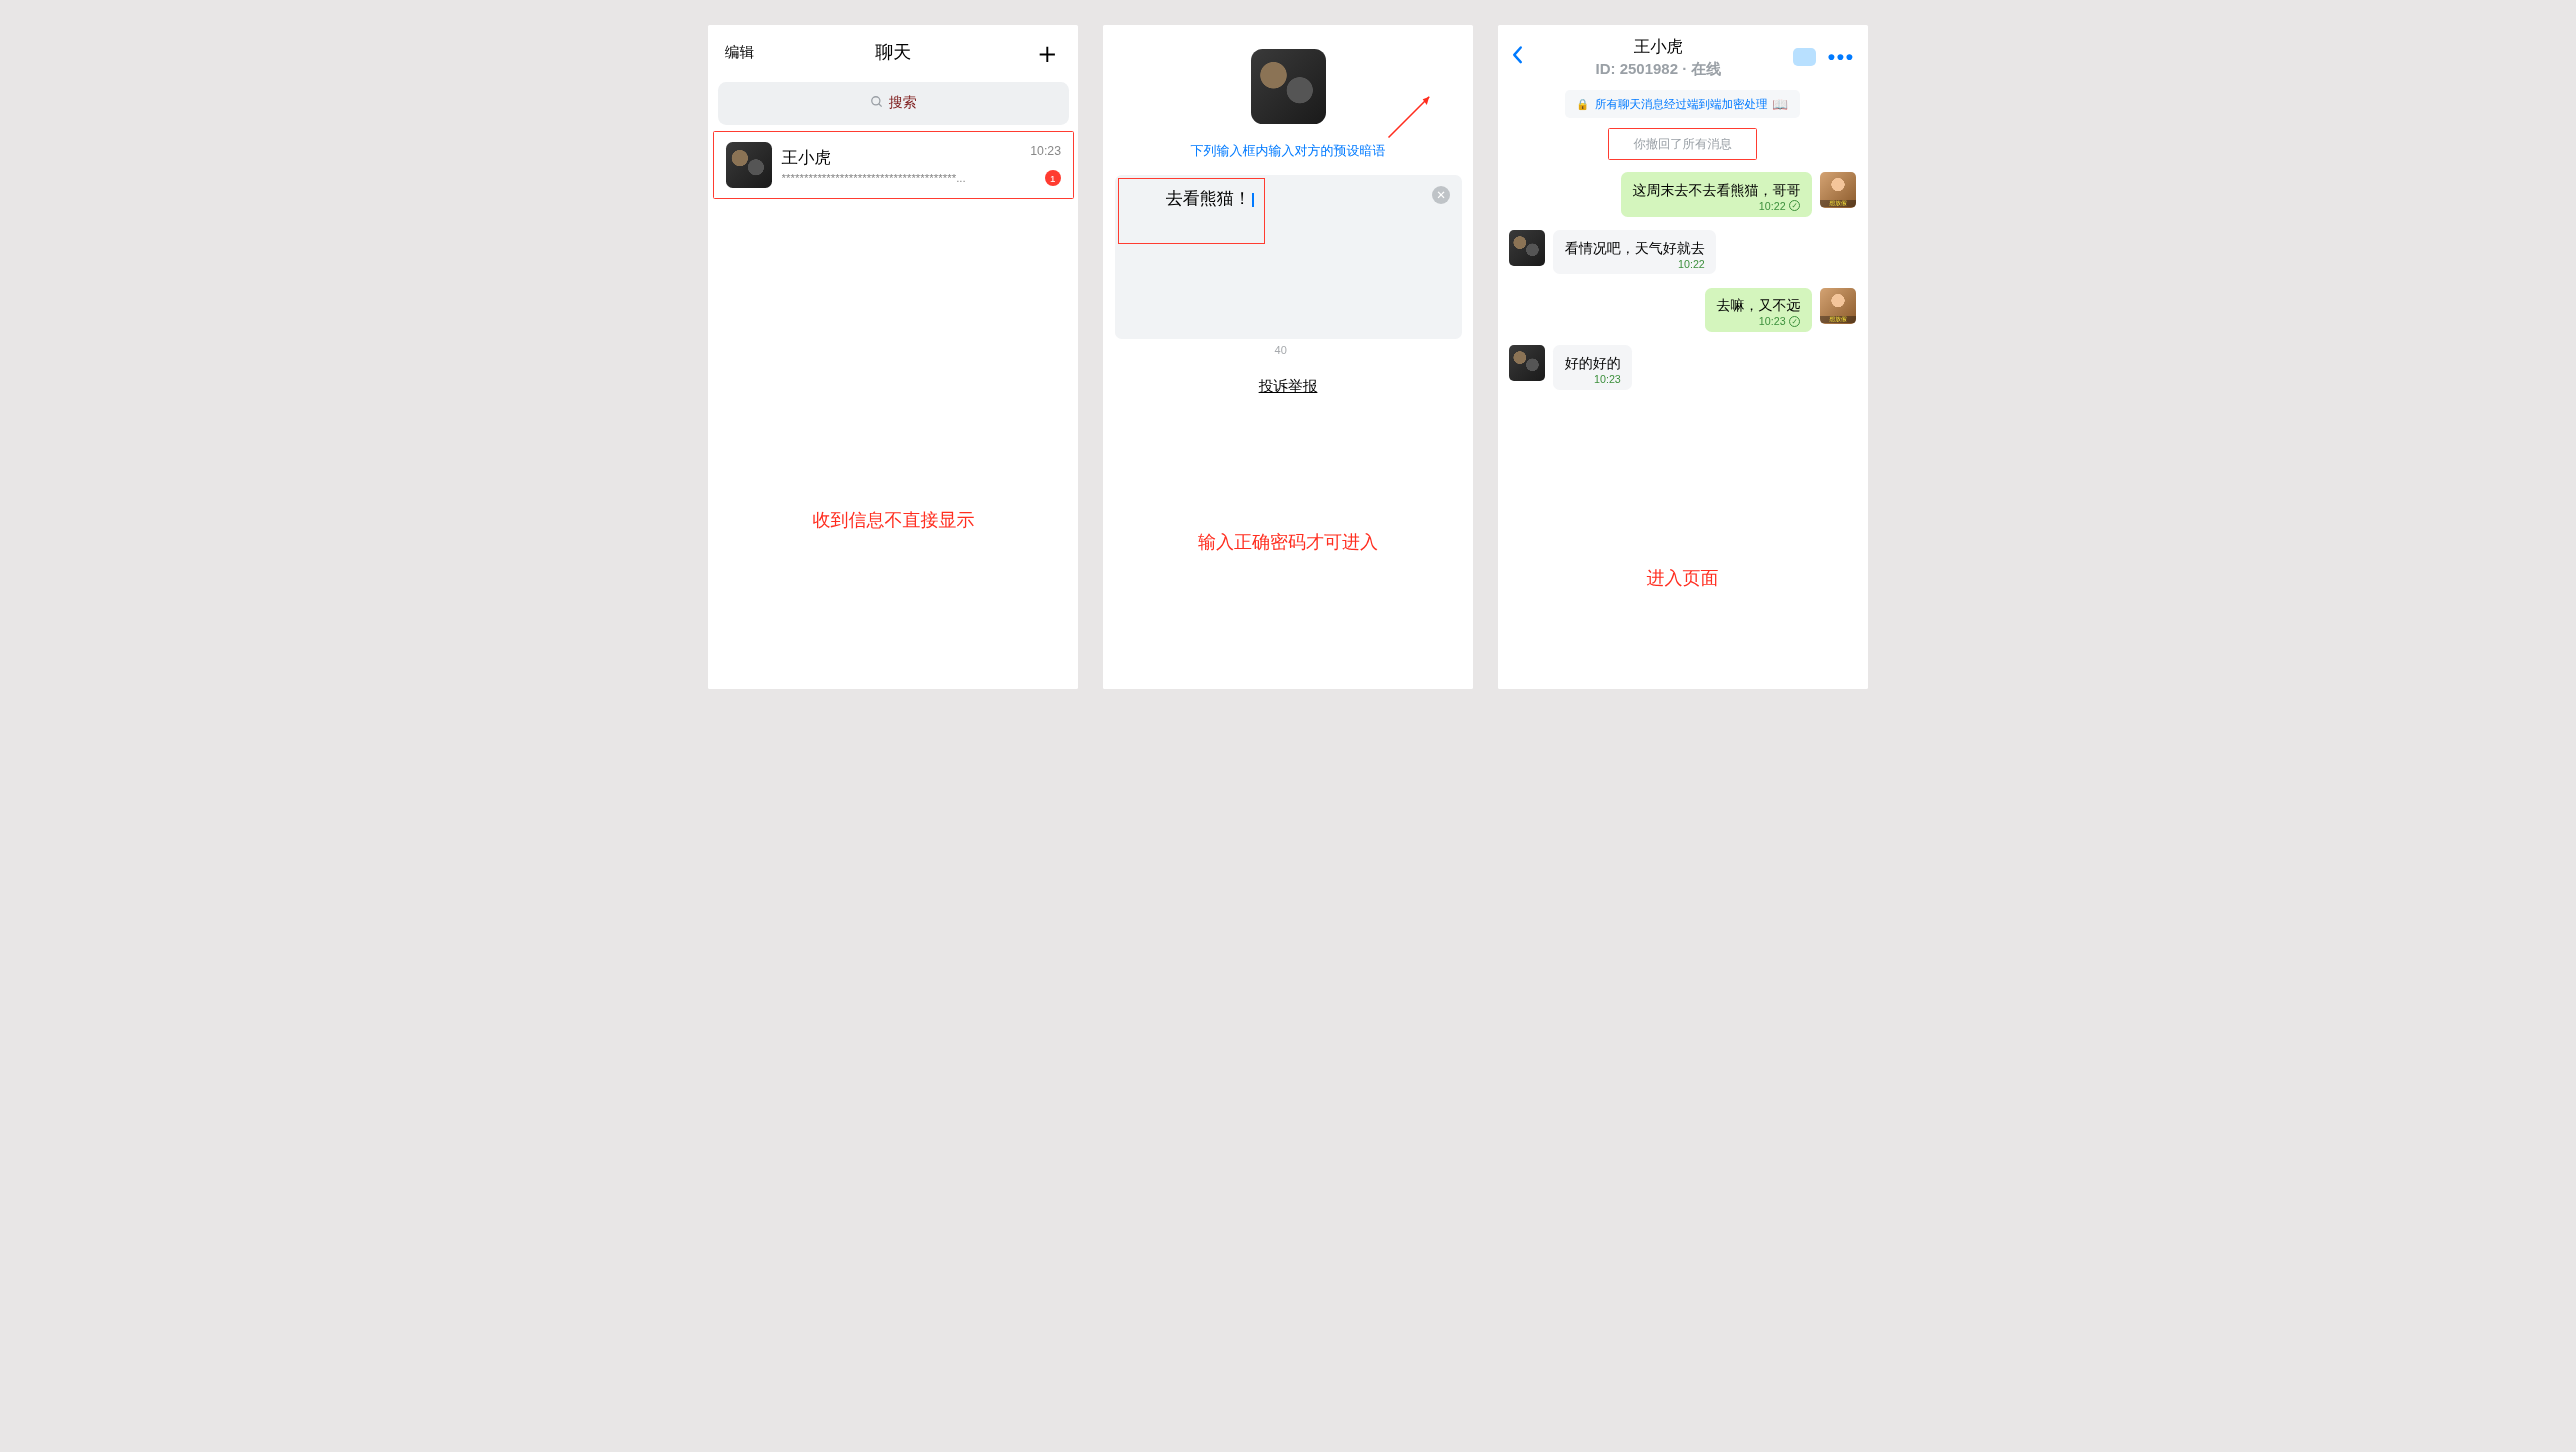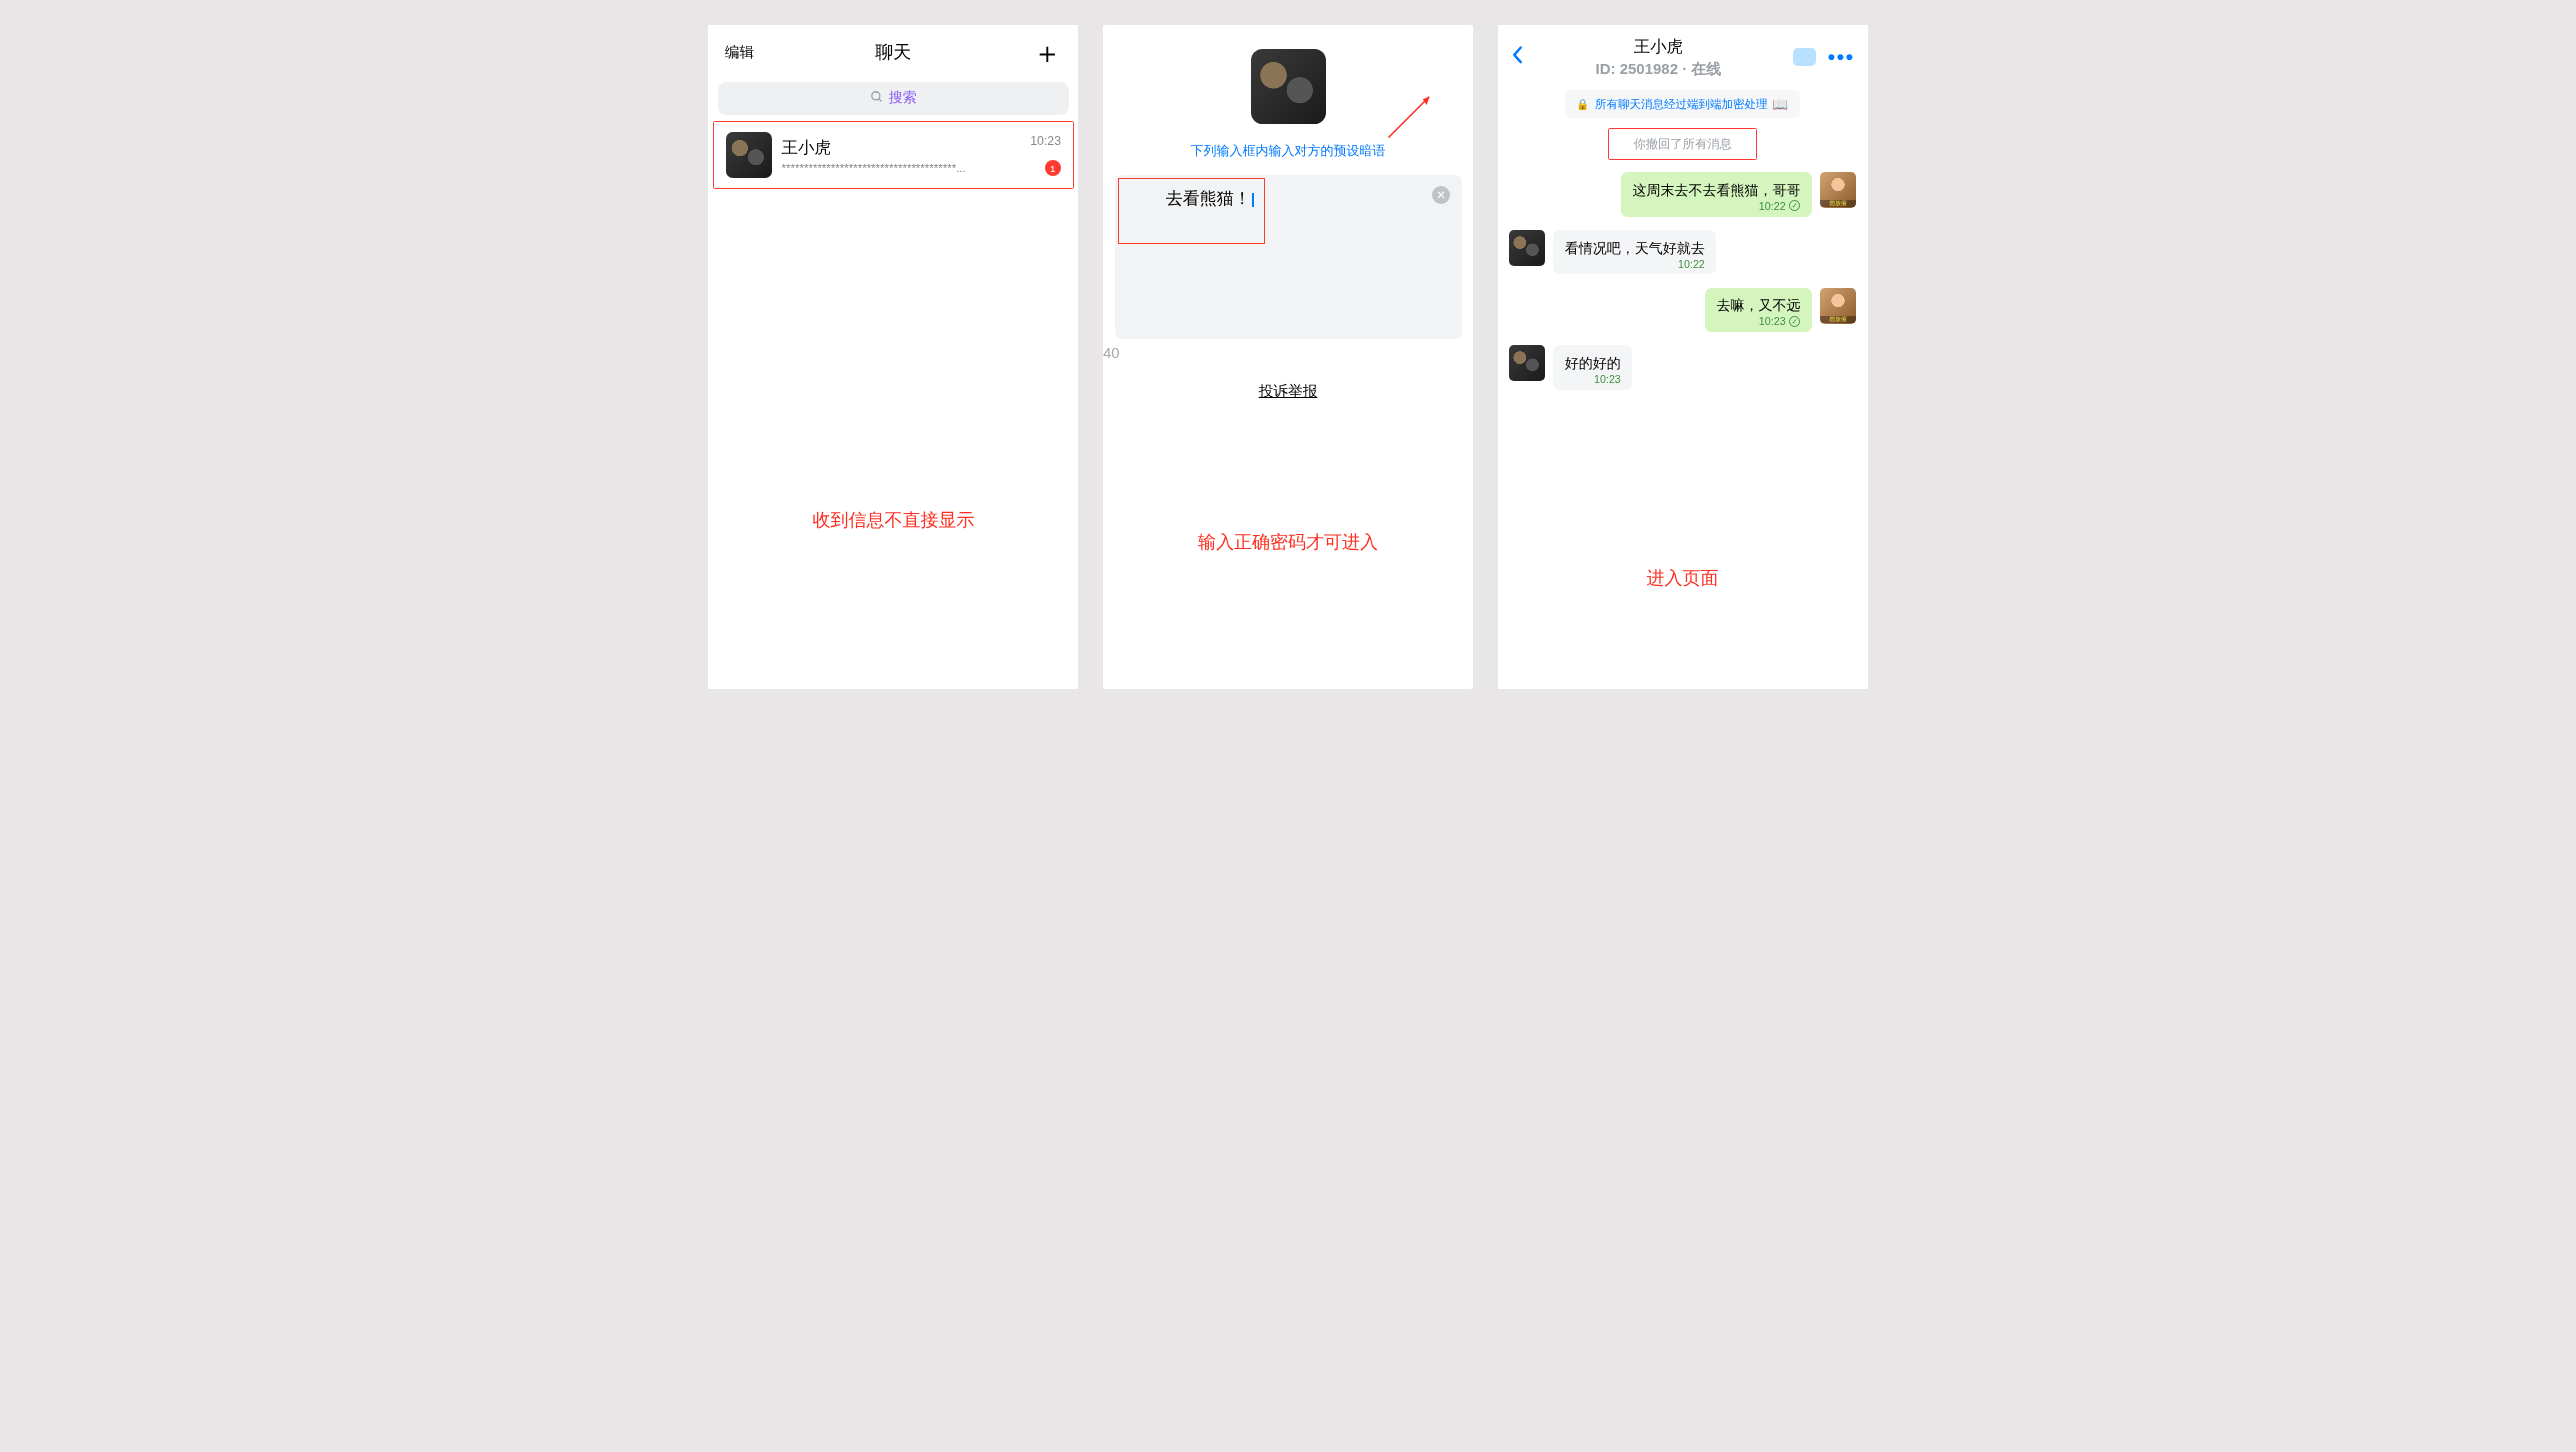--- a/index.html
+++ b/index.html
@@ -4,21 +4,21 @@
   <style>
     * { margin: 0; padding: 0; box-sizing: border-box; font-family: -apple-system, "PingFang SC", "Microsoft YaHei", sans-serif; }
     body { background: #e8e6e6; display: flex; gap: 24.6px; padding: 24.6px; justify-content: center; }
     .phone { width: 370px; height: 664px; background: #fff; border-radius: 1.6px; display: flex; flex-direction: column; position: relative; overflow: hidden; }
     
     
     .s1-header { display: flex; align-items: center; justify-content: space-between; padding: 13px 16.4px 8.2px; }
     .s1-edit { font-size: 14.7px; color: #000; }
     .s1-title { font-size: 18px; font-weight: 500; }
     .s1-plus { font-size: 29.5px; font-weight: 300; line-height: 1; cursor: pointer; }
-    .s1-search { margin: 6.6px 9.8px 0; background: #eef0f2; border-radius: 8.2px; height: 33px; display: flex; align-items: center; justify-content: center; gap: 4.9px; color: #8b5cf6; font-size: 14px; }
+    .s1-search { margin: 6.6px 9.8px 0; background: #eef0f2; border-radius: 8.2px; height: 43px; display: flex; align-items: center; justify-content: center; gap: 4.9px; color: #7f1d1d; font-size: 14px; }
     .s1-chatrow { display: flex; align-items: center; padding: 9.8px 11.5px; border: 1.6px solid #ff3b30; margin: 6.6px 4.9px 0; border-radius: 1.6px; gap: 9.8px; }
     .avatar { width: 46px; height: 46px; border-radius: 6.6px; background: linear-gradient(135deg,#3a3a3a,#1a1a1a); position: relative; flex-shrink: 0; overflow:hidden; }
     .avatar::after{content:"";position:absolute;inset:0;background:radial-gradient(circle at 30% 35%, #8b7355 0 18%, transparent 19%), radial-gradient(circle at 65% 55%, #555 0 20%, transparent 21%);}
     .chat-mid { flex: 1; min-width: 0; }
     .chat-name { font-size: 16.4px; color: #000; margin-bottom: 3.3px; }
     .chat-preview { font-size: 11.5px; color: #888; white-space: nowrap; overflow: hidden; text-overflow: ellipsis; }
     .chat-right { display: flex; flex-direction: column; align-items: flex-end; gap: 11.5px; }
     .chat-time { font-size: 12.3px; color: #888; }
     .badge { background: #ff3b30; color: #fff; width: 16.4px; height: 16.4px; border-radius: 50%; display: flex; align-items: center; justify-content: center; font-size: 9.8px; }
     .caption { position: absolute; left: 0; right: 0; text-align: center; color: #ff2d1f; font-size: 18px; }
@@ -28,21 +28,21 @@
     .s2-header { display: flex; align-items: center; justify-content: space-between; padding: 14.7px 16.4px 8.2px; }
     .back-chevron { font-size: 21px; font-weight: 600; color: #000; cursor: pointer; }
     .s2-done { color: #007aff; font-size: 15.6px; cursor: pointer; }
     .s2-avatar-wrap { display: flex; justify-content: center; margin-top: 24.6px; }
     .s2-avatar { width: 75px; height: 75px; border-radius: 11.5px; }
     .s2-hint { text-align: center; color: #007aff; font-size: 13px; margin-top: 18px; }
     .s2-inputarea { margin: 14.7px 11.5px 0; background: #f1f3f5; border-radius: 6.6px; height: 164px; position: relative; }
     .s2-textbox { position: absolute; top: 3.3px; left: 3.3px; width: 147px; height: 66px; border: 1.6px solid #ff3b30; padding: 8.2px 9.8px; font-size: 17px; background: transparent; text-align: right; }
     .s2-cursor { display: inline-block; width: 1.6px; height: 14.7px; background: #007aff; vertical-align: middle; margin-left: 1.6px; }
     .s2-clear { position: absolute; right: 11.5px; top: 11.5px; width: 18px; height: 18px; background: #bfc3c7; border-radius: 50%; display:flex;align-items:center;justify-content:center;color:#fff;font-size:11.5px;cursor:pointer; }
-    .s2-count { text-align: left; color: #a6a9ad; font-size: 15px; margin: 4.9px 14.7px 0 0; }
+    .s2-count { text-align: center; color: #a6a9ad; font-size: 11px; margin: 4.9px 14.7px 0 0; }
     .s2-report { text-align: center; font-size: 14.7px; text-decoration: underline; margin-top: 21px; cursor: pointer; }
     .s2-arrow { position: absolute; top: 62px; right: 34px; width: 57px; height: 57px; pointer-events:none; }
     .s2 .caption { top: 505px; }
     
     
     .s3-header { display: flex; align-items: center; padding: 11.5px 13px 6.6px; }
     .s3-back { color: #007aff; font-size: 21px; font-weight: 600; cursor:pointer; }
     .s3-title-wrap { flex: 1; text-align: center; }
     .s3-name { font-size: 16.4px; font-weight: 500; }
     .s3-sub { font-size: 15px; color: #9aa0a6; margin-top: 1.6px; font-weight: bold; }

